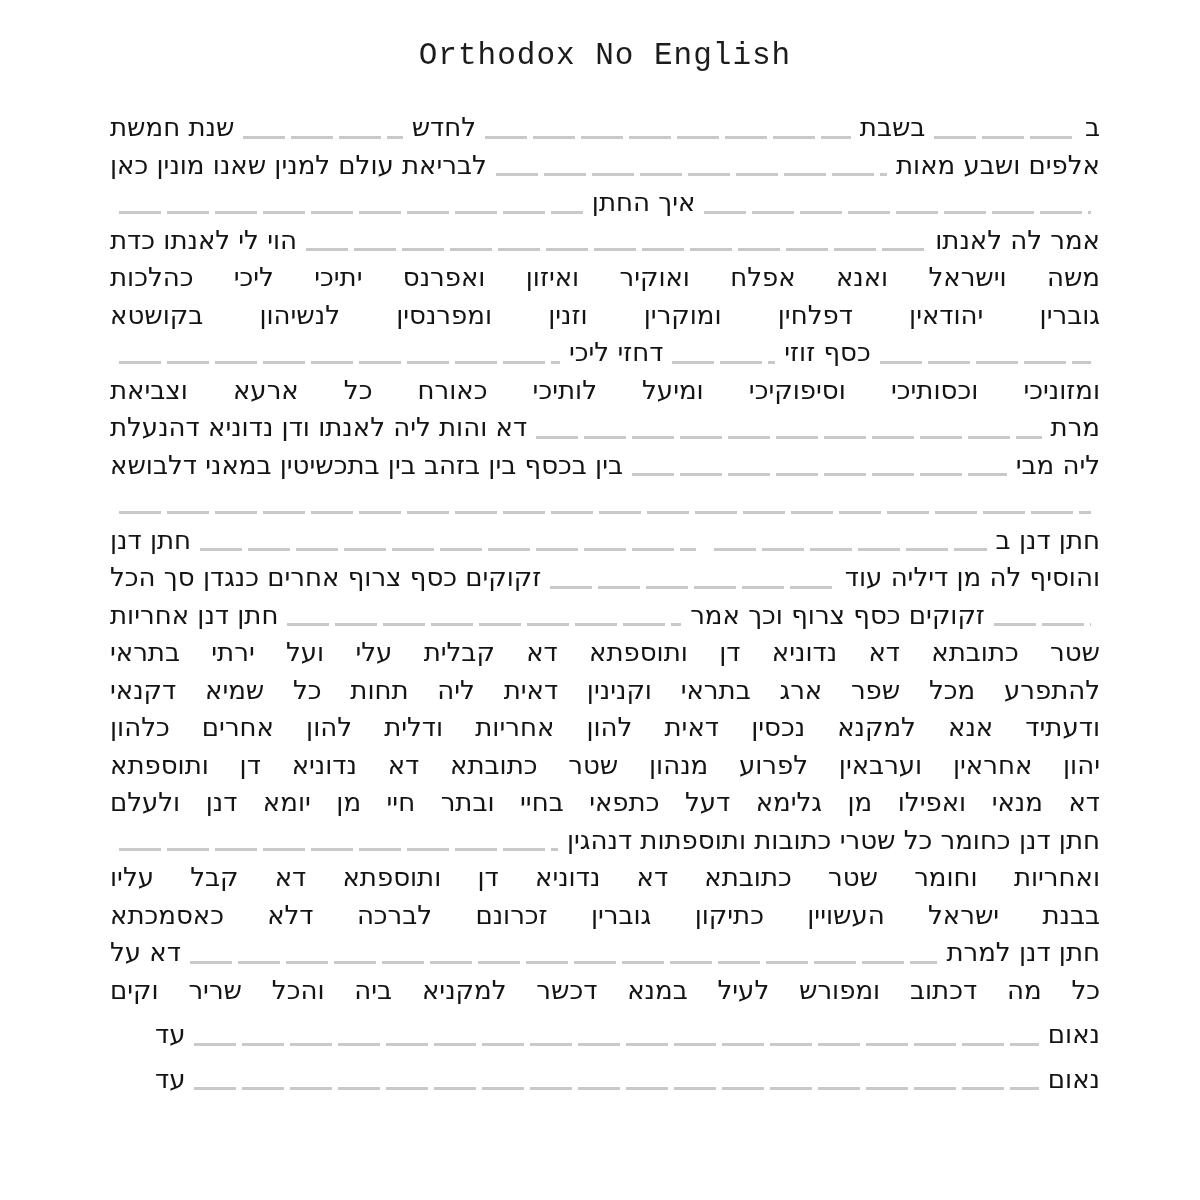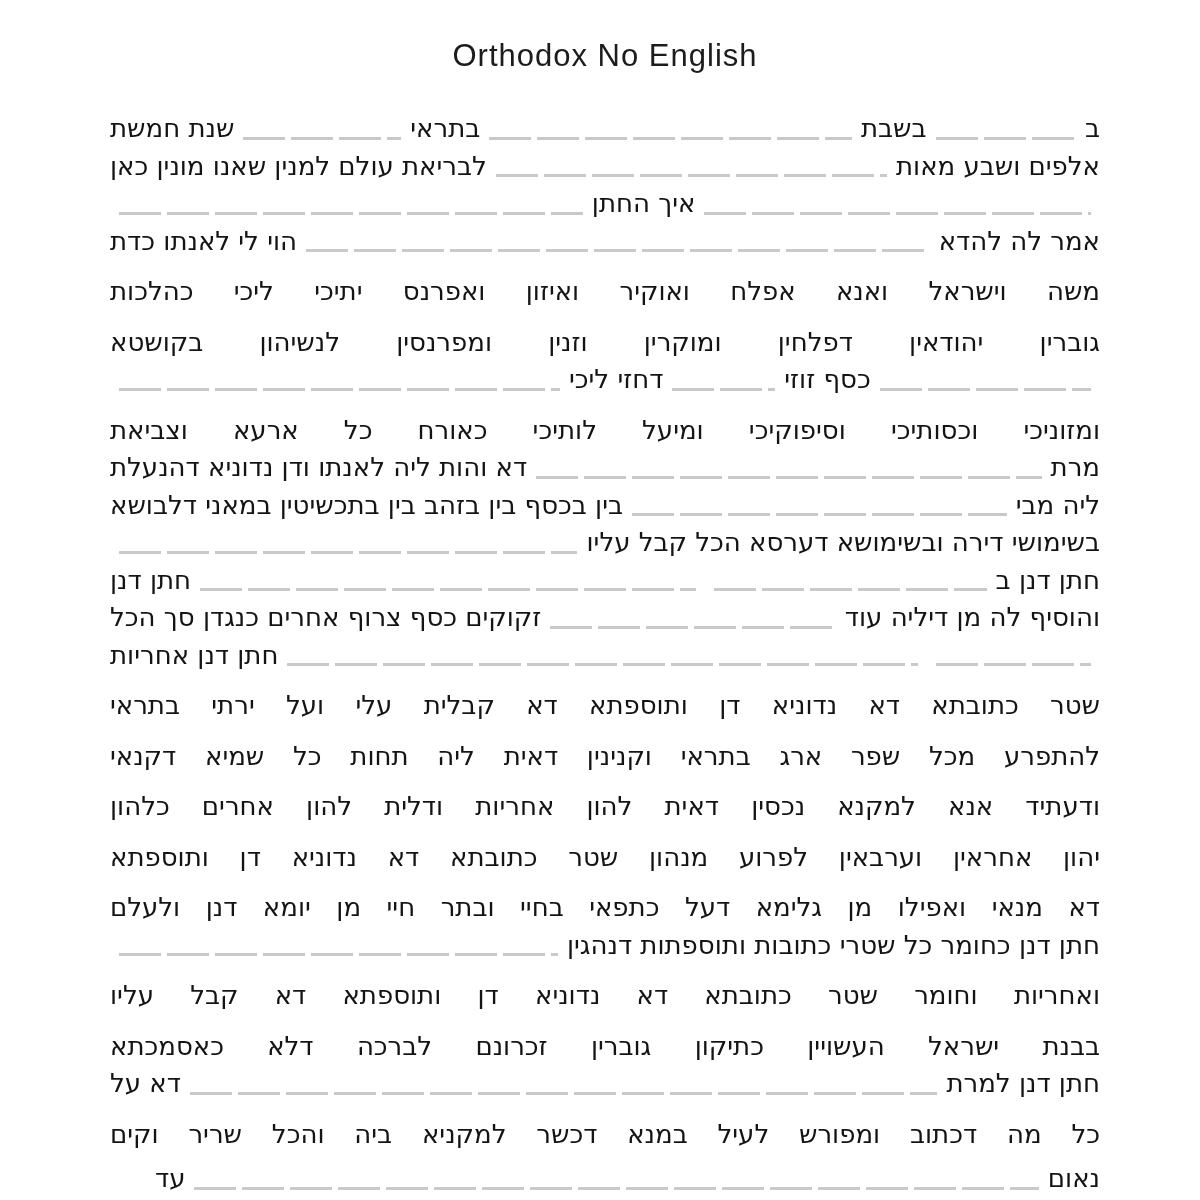--- a/index.html
+++ b/index.html
@@ -12,21 +12,21 @@
   }
   .page {
     box-sizing: border-box;
     width: 1200px;
     height: 1200px;
     padding: 38px 100px 0 110px;
     background: #ffffff;
   }
   .title {
     text-align: center;
-    font-family: Liberation Sans, sans-serif;
+    font-family: Liberation Mono, monospace;
     font-size: 31px;
     font-weight: 400;
     letter-spacing: 1px;
     color: #1c1c1c;
     margin: 0 0 36px 0;
   }
   .ketubah {
     direction: rtl;
     font-family: "DejaVu Serif", "DejaVu Sans", sans-serif;
     font-size: 26px;
@@ -39,21 +39,20 @@
     white-space: nowrap;
   }
   .line.flexline {
     display: flex;
     direction: rtl;
     align-items: flex-end;
   }
   .line.just {
     text-align: justify;
     text-align-last: justify;
-    margin-top: 13px;
   }
   .seg {
     flex: 0 0 auto;
     white-space: pre;
   }
   .blank {
     align-self: flex-end;
     height: 3px;
     margin: 0 9px 8px 9px;
     background: repeating-linear-gradient(90deg, #c9c9c9 0 42px, rgba(0,0,0,0) 42px 48px);
@@ -69,36 +68,36 @@
 <body>
 
 <div class="page">
   <h1 class="title">Orthodox No English</h1>
   <div class="ketubah">
       <div class="line flexline">
         <span class="seg">ב</span>
         <span class="blank" style="flex-grow: 1.2;"></span>
         <span class="seg">בשבת</span>
         <span class="blank" style="flex-grow: 3.1;"></span>
-        <span class="seg">בתראי</span>
+        <span class="seg">לחדש</span>
         <span class="blank" style="flex-grow: 1.35;"></span>
         <span class="seg">שנת חמשת</span>
       </div>
       <div class="line flexline">
         <span class="seg">אלפים ושבע מאות</span>
         <span class="blank" style="flex-grow: 1;"></span>
         <span class="seg">לבריאת עולם למנין שאנו מונין כאן</span>
       </div>
       <div class="line flexline">
         <span class="blank" style="flex-grow: 4;"></span>
         <span class="seg">איך החתן</span>
         <span class="blank" style="flex-grow: 4.8;"></span>
       </div>
       <div class="line flexline">
-        <span class="seg">אמר לה להדא</span>
+        <span class="seg">אמר לה לאנתו</span>
         <span class="blank" style="flex-grow: 1;"></span>
         <span class="seg">הוי לי לאנתו כדת</span>
       </div>
       <div class="line just">משה וישראל ואנא אפלח ואוקיר ואיזון ואפרנס יתיכי ליכי כהלכות</div>
       <div class="line just">גוברין יהודאין דפלחין ומוקרין וזנין ומפרנסין לנשיהון בקושטא</div>
       <div class="line flexline">
         <span class="blank" style="flex-grow: 1.15;"></span>
         <span class="seg">כסף זוזי</span>
         <span class="blank" style="flex-grow: 0.56;"></span>
         <span class="seg">דחזי ליכי</span>
@@ -109,36 +108,36 @@
         <span class="seg">מרת</span>
         <span class="blank" style="flex-grow: 1;"></span>
         <span class="seg">דא והות ליה לאנתו ודן נדוניא דהנעלת</span>
       </div>
       <div class="line flexline">
         <span class="seg">ליה מבי</span>
         <span class="blank" style="flex-grow: 1;"></span>
         <span class="seg">בין בכסף בין בזהב בין בתכשיטין במאני דלבושא</span>
       </div>
       <div class="line flexline">
-        <span class="seg">בשימושי דירה ובשימושא דערסא הכל קבל עליו</span>
         <span class="blank" style="flex-grow: 1;"></span>
       </div>
       <div class="line flexline">
         <span class="seg">חתן דנן ב</span>
         <span class="blank" style="flex-grow: 1.1;"></span>
         <span class="blank" style="flex-grow: 2;"></span>
         <span class="seg">חתן דנן</span>
       </div>
       <div class="line flexline">
         <span class="seg">והוסיף לה מן דיליה עוד</span>
         <span class="blank" style="flex-grow: 1;"></span>
         <span class="seg">זקוקים כסף צרוף אחרים כנגדן סך הכל</span>
       </div>
       <div class="line flexline">
         <span class="blank" style="flex-grow: 0.56;"></span>
+        <span class="seg">זקוקים כסף צרוף וכך אמר</span>
         <span class="blank" style="flex-grow: 2.27;"></span>
         <span class="seg">חתן דנן אחריות</span>
       </div>
       <div class="line just">שטר כתובתא דא נדוניא דן ותוספתא דא קבלית עלי ועל ירתי בתראי</div>
       <div class="line just">להתפרע מכל שפר ארג בתראי וקנינין דאית ליה תחות כל שמיא דקנאי</div>
       <div class="line just">ודעתיד אנא למקנא נכסין דאית להון אחריות ודלית להון אחרים כלהון</div>
       <div class="line just">יהון אחראין וערבאין לפרוע מנהון שטר כתובתא דא נדוניא דן ותוספתא</div>
       <div class="line just">דא מנאי ואפילו מן גלימא דעל כתפאי בחיי ובתר חיי מן יומא דנן ולעלם</div>
       <div class="line flexline">
         <span class="seg">חתן דנן כחומר כל שטרי כתובות ותוספתות דנהגין</span>

